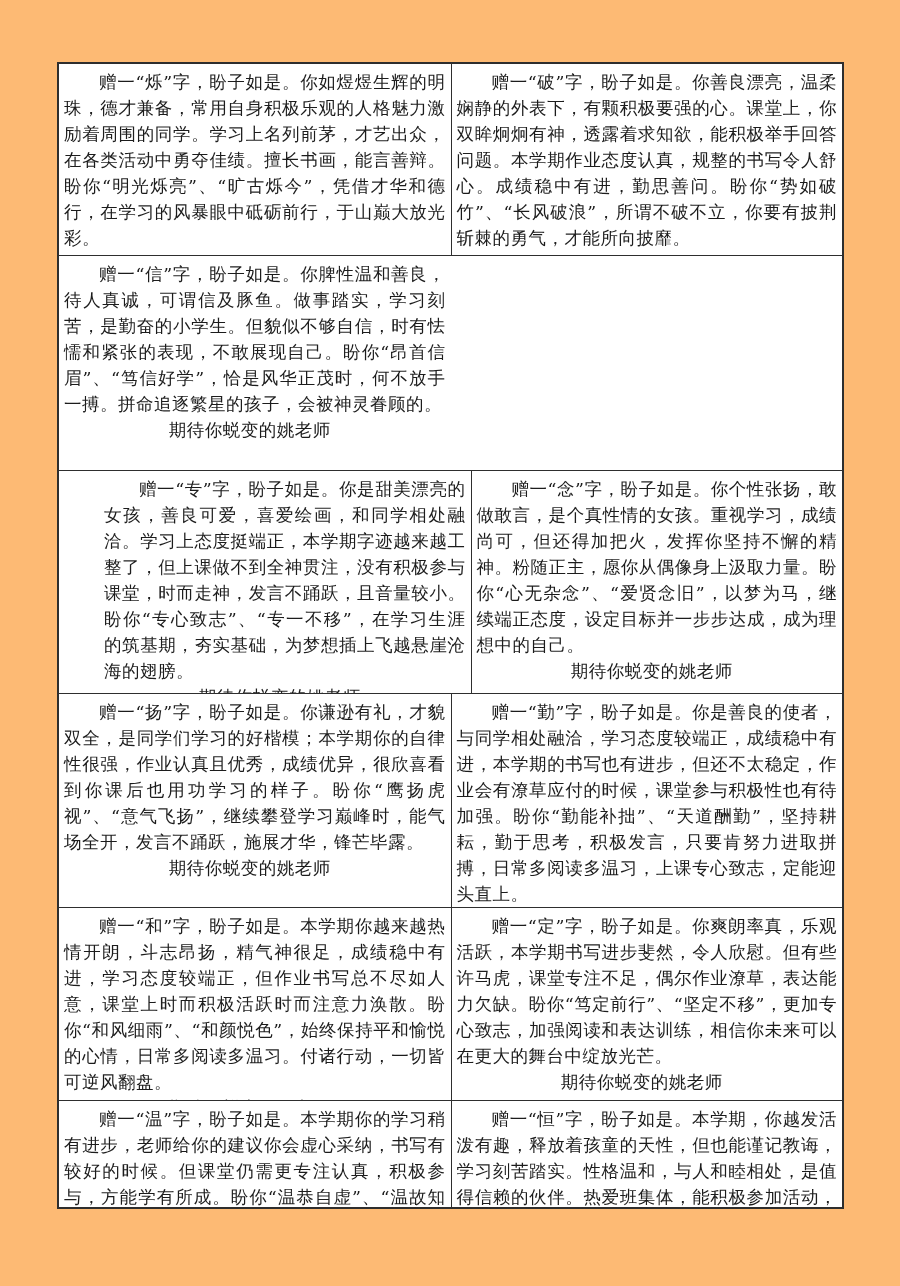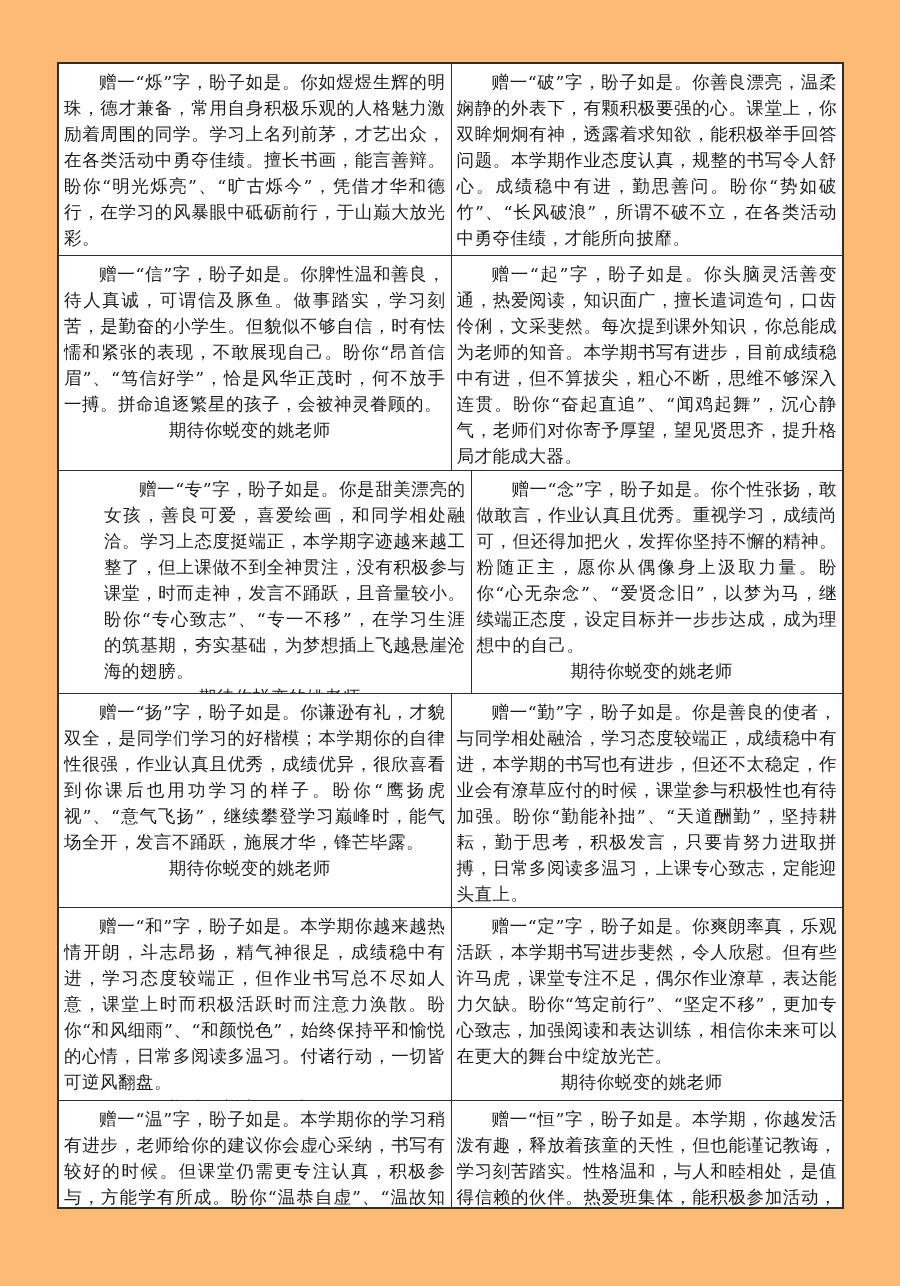--- a/index.html
+++ b/index.html
@@ -67,43 +67,39 @@
 
 <div class="page">
   <div class="comment-table">
 
     <div class="trow row-0">
       <div class="tcell">
         <p class="comment-body">赠一“烁”字，盼子如是。你如煜煜生辉的明珠，德才兼备，常用自身积极乐观的人格魅力激励着周围的同学。学习上名列前茅，才艺出众，在各类活动中勇夺佳绩。擅长书画，能言善辩。盼你“明光烁亮”、“旷古烁今”，凭借才华和德行，在学习的风暴眼中砥砺前行，于山巅大放光彩。</p>
         <p class="comment-signature">期待你蜕变的姚老师</p>
       </div>
       <div class="tcell">
-        <p class="comment-body">赠一“破”字，盼子如是。你善良漂亮，温柔娴静的外表下，有颗积极要强的心。课堂上，你双眸炯炯有神，透露着求知欲，能积极举手回答问题。本学期作业态度认真，规整的书写令人舒心。成绩稳中有进，勤思善问。盼你“势如破竹”、“长风破浪”，所谓不破不立，在各类活动中勇夺佳绩，才能所向披靡。</p>
+        <p class="comment-body">赠一“破”字，盼子如是。你善良漂亮，温柔娴静的外表下，有颗积极要强的心。课堂上，你双眸炯炯有神，透露着求知欲，能积极举手回答问题。本学期作业态度认真，规整的书写令人舒心。成绩稳中有进，勤思善问。盼你“势如破竹”、“长风破浪”，所谓不破不立，你要有披荆斩棘的勇气，才能所向披靡。</p>
         <p class="comment-signature">期待你蜕变的姚老师</p>
       </div>
     </div>
 
     <div class="trow row-1">
       <div class="tcell">
         <p class="comment-body">赠一“信”字，盼子如是。你脾性温和善良，待人真诚，可谓信及豚鱼。做事踏实，学习刻苦，是勤奋的小学生。但貌似不够自信，时有怯懦和紧张的表现，不敢展现自己。盼你“昂首信眉”、“笃信好学”，恰是风华正茂时，何不放手一搏。拼命追逐繁星的孩子，会被神灵眷顾的。</p>
-        <p class="comment-signature">期待你蜕变的姚老师</p>
-      </div>
-      <div class="tcell">
-        <p class="comment-body">赠一“起”字，盼子如是。你头脑灵活善变通，热爱阅读，知识面广，擅长遣词造句，口齿伶俐，文采斐然。每次提到课外知识，你总能成为老师的知音。本学期书写有进步，目前成绩稳中有进，但不算拔尖，粗心不断，思维不够深入连贯。盼你“奋起直追”、“闻鸡起舞”，沉心静气，老师们对你寄予厚望，望见贤思齐，提升格局才能成大器。</p>
         <p class="comment-signature">期待你蜕变的姚老师</p>
       </div>
     </div>
 
     <div class="trow row-2">
       <div class="tcell">
         <p class="comment-body">赠一“专”字，盼子如是。你是甜美漂亮的女孩，善良可爱，喜爱绘画，和同学相处融洽。学习上态度挺端正，本学期字迹越来越工整了，但上课做不到全神贯注，没有积极参与课堂，时而走神，发言不踊跃，且音量较小。盼你“专心致志”、“专一不移”，在学习生涯的筑基期，夯实基础，为梦想插上飞越悬崖沧海的翅膀。</p>
         <p class="comment-signature">期待你蜕变的姚老师</p>
       </div>
       <div class="tcell">
-        <p class="comment-body">赠一“念”字，盼子如是。你个性张扬，敢做敢言，作业认真且优秀。重视学习，成绩尚可，但还得加把火，发挥你坚持不懈的精神。粉随正主，愿你从偶像身上汲取力量。盼你“心无杂念”、“爱贤念旧”，以梦为马，继续端正态度，设定目标并一步步达成，成为理想中的自己。</p>
+        <p class="comment-body">赠一“念”字，盼子如是。你个性张扬，敢做敢言，是个真性情的女孩。重视学习，成绩尚可，但还得加把火，发挥你坚持不懈的精神。粉随正主，愿你从偶像身上汲取力量。盼你“心无杂念”、“爱贤念旧”，以梦为马，继续端正态度，设定目标并一步步达成，成为理想中的自己。</p>
         <p class="comment-signature">期待你蜕变的姚老师</p>
       </div>
     </div>
 
     <div class="trow row-3">
       <div class="tcell">
         <p class="comment-body">赠一“扬”字，盼子如是。你谦逊有礼，才貌双全，是同学们学习的好楷模；本学期你的自律性很强，作业认真且优秀，成绩优异，很欣喜看到你课后也用功学习的样子。盼你“鹰扬虎视”、“意气飞扬”，继续攀登学习巅峰时，能气场全开，发言不踊跃，施展才华，锋芒毕露。</p>
         <p class="comment-signature">期待你蜕变的姚老师</p>
       </div>
       <div class="tcell">

